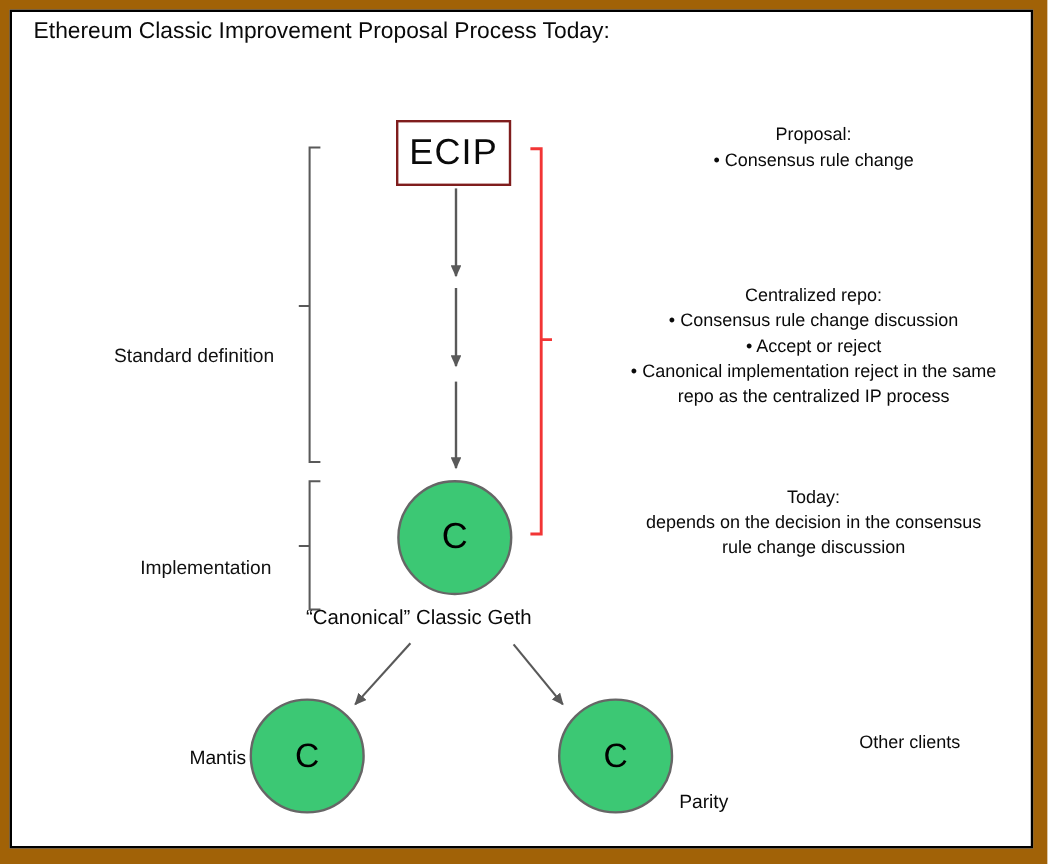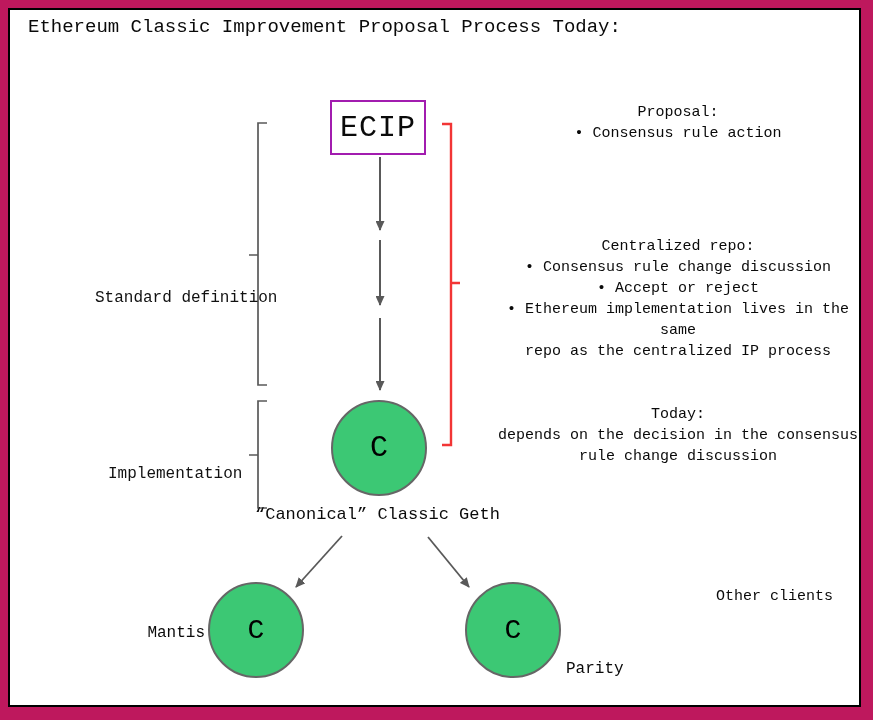--- a/index.html
+++ b/index.html
@@ -1,30 +1,30 @@
 <!DOCTYPE html>
 <html><head>
 <meta charset="utf-8">
 <style>
   html,body{margin:0;padding:0;background:#fff;}
   #canvas{
-    position:relative;width:873px;height:720px;background:#be185d;
-    font-family:Liberation Mono, monospace;color:#000;overflow:hidden;
+    position:relative;width:873px;height:720px;background:#a16207;
+    font-family:Liberation Sans, sans-serif;color:#000;overflow:hidden;
   }
   .frame{
     position:absolute;left:8px;top:8px;width:853px;height:699px;
     border:2px solid #000;background:#fff;box-sizing:border-box;
   }
   .title{
     position:absolute;left:28px;top:16px;font-size:19px;color:#0a0a0a;
     white-space:nowrap;
   }
   .ecip-box{
     position:absolute;left:330px;top:100px;width:96px;height:55px;
-    border:2px solid #a21caf;background:#fff;box-sizing:border-box;
+    border:2px solid #7f1d1d;background:#fff;box-sizing:border-box;
     display:flex;align-items:center;justify-content:center;
     font-size:30px;letter-spacing:1px;color:#0a0a0a;
   }
   .svg-layer{position:absolute;left:0;top:0;width:873px;height:720px;pointer-events:none;}
   .stage-label{position:absolute;font-size:16px;color:#111;white-space:nowrap;margin-top:43px;}
   .stage-label.std{left:95px;top:246px;width:142px;text-align:left;}
   .stage-label.impl{left:108px;top:422px;width:127px;text-align:center;}
   .note{position:absolute;left:489px;width:378px;font-size:15px;line-height:21px;color:#0a0a0a;text-align:center;}
   .note.proposal{top:102px;}
   .note.repo{top:236px;}
@@ -37,21 +37,21 @@
   .circle.canonical{left:331px;top:400px;font-size:30px;}
   .circle.mantis{left:208px;top:582px;font-size:28px;}
   .circle.parity{left:465px;top:582px;font-size:28px;}
   .caption{
     position:absolute;left:255px;top:505px;width:250px;
     font-size:17px;color:#0a0a0a;white-space:nowrap;
   }
   .node-label{position:absolute;font-size:16px;color:#0a0a0a;white-space:nowrap;}
   .node-label.mantis{left:120px;top:624px;width:85px;text-align:right;}
   .node-label.parity{left:566px;top:660px;}
-  .other-clients{position:absolute;left:716px;top:588px;font-size:15px;color:#0a0a0a;white-space:nowrap;}
+  .other-clients{position:absolute;left:716px;top:610px;font-size:15px;color:#0a0a0a;white-space:nowrap;}
 </style>
 </head>
 <body>
 
 <div id="canvas">
   <div class="frame"></div>
 
   <div class="title">Ethereum Classic Improvement Proposal Process Today:</div>
 
   <svg class="svg-layer" width="873" height="720" viewBox="0 0 873 720">
@@ -76,28 +76,28 @@
 
   <div class="ecip-box">
     <span>ECIP</span>
   </div>
 
   <div class="stage-label std">Standard definition</div>
   <div class="stage-label impl">Implementation</div>
 
   <div class="note proposal">
     <div>Proposal:</div>
-    <div>• Consensus rule action</div>
+    <div>• Consensus rule change</div>
   </div>
 
   <div class="note repo">
     <div>Centralized repo:</div>
     <div>• Consensus rule change discussion</div>
     <div>• Accept or reject</div>
-    <div>• Ethereum implementation lives in the same</div>
+    <div>• Canonical implementation reject in the same</div>
     <div>repo as the centralized IP process</div>
   </div>
 
   <div class="note merge">
     <div>Today:</div>
     <div>depends on the decision in the consensus</div>
     <div>rule change discussion</div>
   </div>
 
   <div class="circle canonical" style="background-color: rgb(60, 200, 116);">

